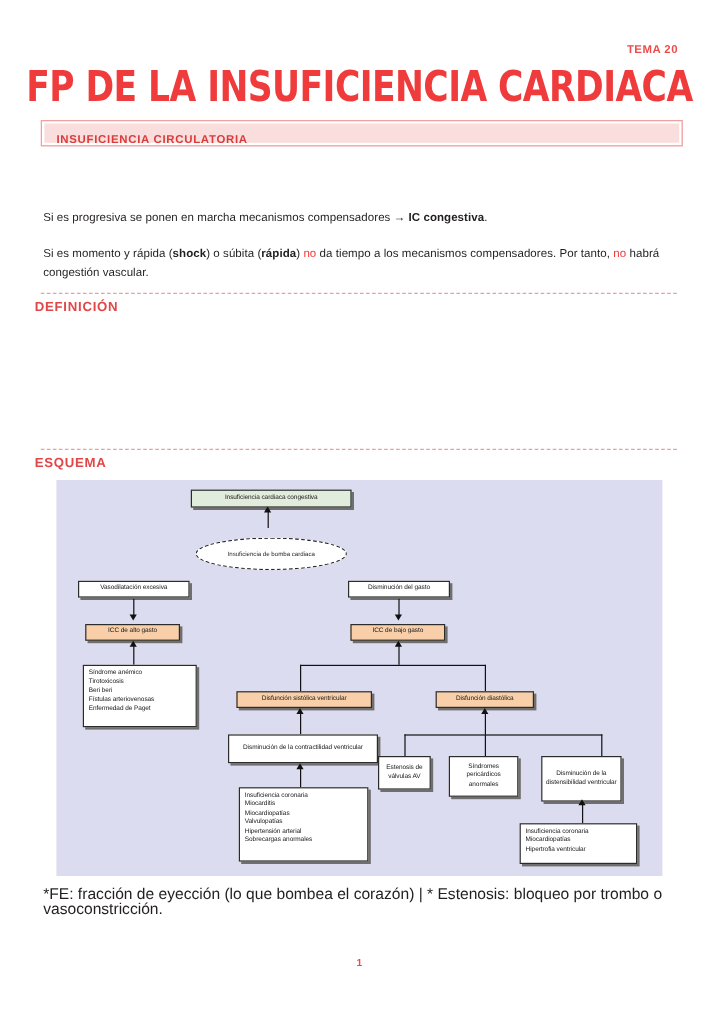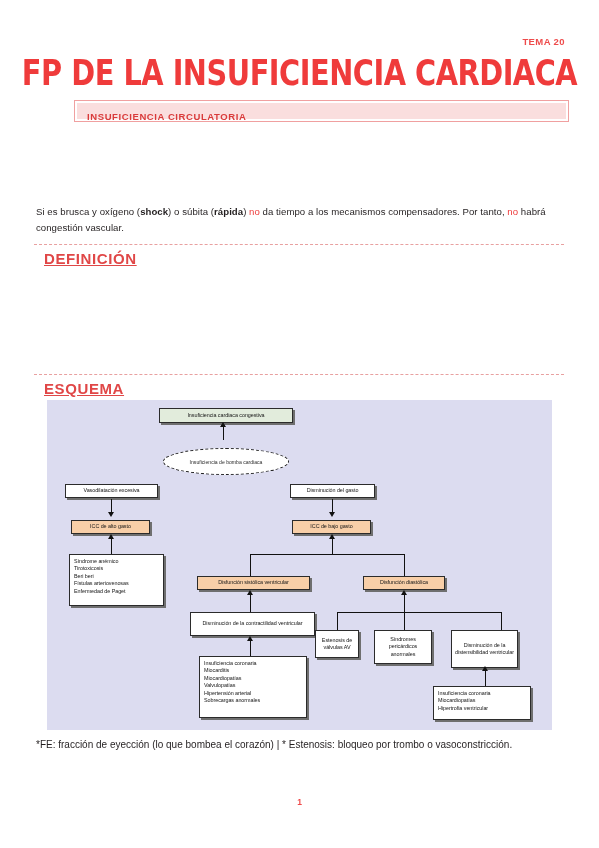--- a/index.html
+++ b/index.html
@@ -47,22 +47,22 @@
   }
   .para b{font-weight:bold;}
   .red{color:#ee3a3a;}
 
   
   .rule{
     position:absolute;left:34px;width:530px;height:0;
     border-top:1px dashed #e8a0a0;
   }
   .subhead{
-    position:absolute;left:44px;
-    font-size:15px;font-weight:bold;color:#e04747;letter-spacing:.6px;text-decoration:underline;
+    position:absolute;left:29px;
+    font-size:11px;font-weight:bold;color:#e04747;letter-spacing:.6px;
   }
 
   
   .diagram{
     position:absolute;left:47px;top:400px;
     width:505px;height:330px;
     background:#dcdcf0;
     overflow:hidden;
   }
   .node{
@@ -109,43 +109,46 @@
   }
   .arrowdn{
     position:absolute;width:0;height:0;
     border-left:3.2px solid transparent;
     border-right:3.2px solid transparent;
     border-top:5px solid #111;
   }
 
   .footnote{
     position:absolute;left:36px;top:738px;width:530px;
-    font-size:10px;color:#231f20;line-height:13px;
+    font-size:13px;color:#231f20;line-height:13px;
   }
   .pageno{
     position:absolute;top:797px;left:0;width:599px;text-align:center;
     font-size:8.5px;font-weight:bold;color:#ef4a4a;
   }
 </style>
 </head>
 <body>
 
 <div class="page">
 
   <div class="tema">TEMA 20</div>
   <div class="doc-title">FP DE LA INSUFICIENCIA CARDIACA</div>
 
-  <div class="bar" style="top:100px;height:22px;margin-left:40px;">
+  <div class="bar" style="top:100px;height:22px;">
     <span>INSUFICIENCIA CIRCULATORIA</span>
   </div>
 
 
+  <div class="para" style="top:174px;">
+    <span>Si es progresiva se ponen en marcha mecanismos compensadores → </span><b>IC congestiva</b><span>.</span>
+  </div>
 
   <div class="para" style="top:204px;">
-    <span>Si es brusca y oxígeno (</span><b>shock</b><span>) o súbita (</span><b>rápida</b><span>) </span><span class="red">no</span><span> da tiempo a los mecanismos compensadores. Por tanto, </span><span class="red">no</span><span> habrá congestión vascular.</span>
+    <span>Si es momento y rápida (</span><b>shock</b><span>) o súbita (</span><b>rápida</b><span>) </span><span class="red">no</span><span> da tiempo a los mecanismos compensadores. Por tanto, </span><span class="red">no</span><span> habrá congestión vascular.</span>
   </div>
 
   <div class="rule" style="top:244px;"></div>
   <div class="subhead" style="top:250px;">DEFINICIÓN</div>
 
 
 
 
   <div class="rule" style="top:374px;"></div>
   <div class="subhead" style="top:380px;">ESQUEMA</div>

